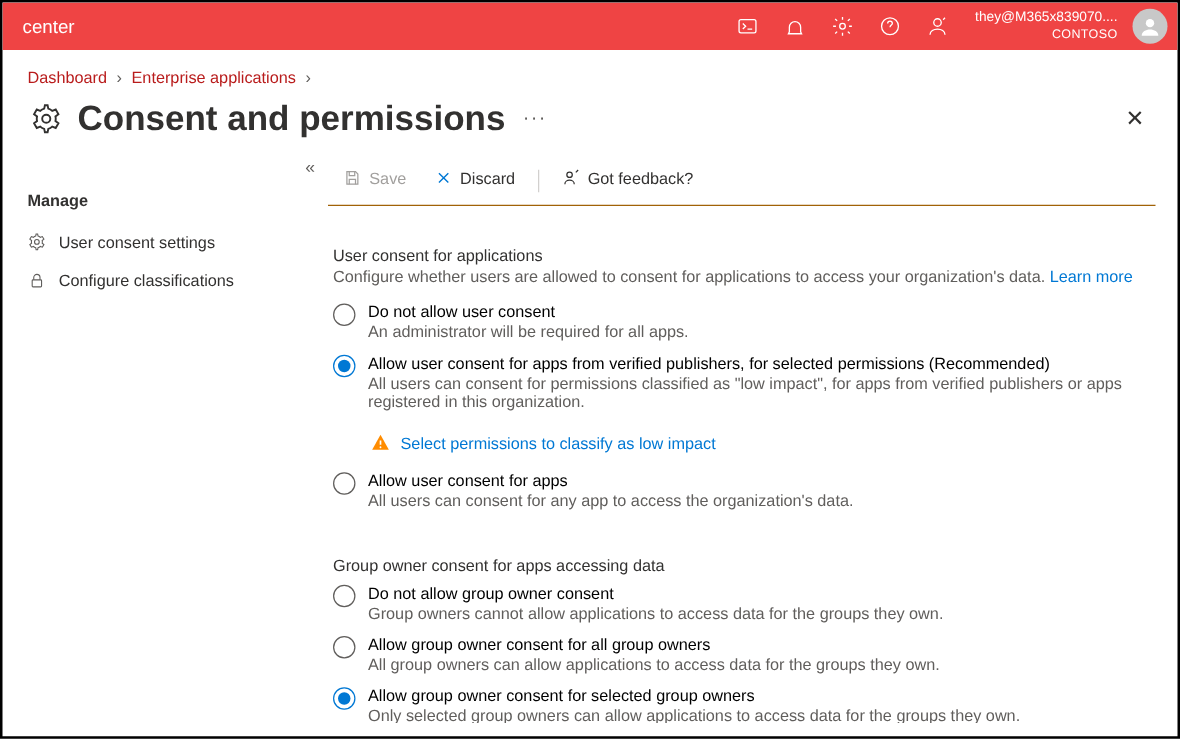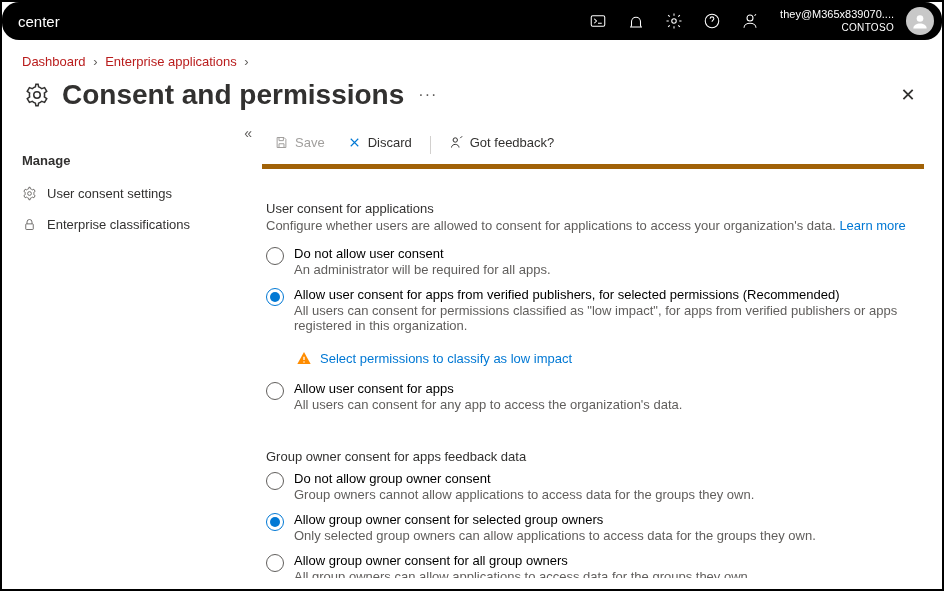--- a/index.html
+++ b/index.html
@@ -9,26 +9,25 @@
     color: #323130;
     background: #fff;
     width: 944px;
     height: 591px;
     overflow: hidden;
     border: 2px solid #000;
   }
   
   .topbar {
     height: 38px;
-    background: #000000;
+    background: #ef4444;
     color: #fff;
     display: flex;
     align-items: center;
     padding: 0 8px;
-    border-radius: 17px;
   }
   .topbar-left {
     font-size: 15px;
     padding: 0 8px;
     font-weight: 400;
   }
   .topbar-spacer { flex: 1; }
   .topbar-icons { display: flex; align-items: center; gap: 2px; }
   .topbar-icon {
     width: 36px;
@@ -142,21 +141,21 @@
   .content::-webkit-scrollbar { width: 14px; }
   .content::-webkit-scrollbar-thumb { background: #c1c1c1; }
 
   
   .toolbar {
     display: flex;
     align-items: flex-end;
     gap: 6px;
     padding: 6px 0 10px 4px;
     font-size: 13px;
-    border-bottom: 5px solid #a16207;
+    border-bottom: 1px solid #a16207;
     margin-bottom: 12px;
   }
   .toolbar .btn {
     display: flex;
     align-items: center;
     gap: 6px;
     padding: 4px 8px;
     cursor: pointer;
   }
   .toolbar .btn.disabled { color: #a19f9d; cursor: default; }
@@ -280,21 +279,21 @@
           <circle cx="12" cy="12" r="3"></circle>
           <path d="M19 12a7 7 0 00-.2-1.7l2.2-1.7-2-3.4-2.6 1a7 7 0 00-2.9-1.7L13 2h-2l-.5 2.5a7 7 0 00-2.9 1.7l-2.6-1-2 3.4 2.2 1.7A7 7 0 005 12c0 .6.1 1.1.2 1.7l-2.2 1.7 2 3.4 2.6-1a7 7 0 002.9 1.7L11 22h2l.5-2.5a7 7 0 002.9-1.7l2.6 1 2-3.4-2.2-1.7c.1-.6.2-1.1.2-1.7z"></path>
         </svg>
       <span>User consent settings</span>
     </div>
     <div class="side-item">
       <svg viewBox="0 0 24 24">
           <rect x="6" y="11" width="12" height="9" rx="1"></rect>
           <path d="M8 11V8a4 4 0 118 0v3"></path>
         </svg>
-      <span>Enterprise classifications</span>
+      <span>Configure classifications</span>
     </div>
   </div>
 
   <div class="content">
 
     <div class="toolbar">
       <div class="btn disabled">
         <svg viewBox="0 0 24 24" fill="none" stroke="#a19f9d" stroke-width="1.6">
             <path d="M5 4h11l3 3v13H5z"></path>
             <path d="M8 4v5h7V4M8 20v-6h8v6"></path>
@@ -353,41 +352,41 @@
       <div class="radio-row" style="margin-top:10px;">
         <div class="radio"></div>
         <div class="radio-text">
           <div class="radio-label">Allow user consent for apps</div>
           <div class="radio-sub">All users can consent for any app to access the organization's data.</div>
         </div>
       </div>
     </div>
 
     <div class="section">
-      <div class="section-title">Group owner consent for apps feedback data</div>
+      <div class="section-title">Group owner consent for apps accessing data</div>
 
       <div class="radio-row">
         <div class="radio"></div>
         <div class="radio-text">
           <div class="radio-label">Do not allow group owner consent</div>
           <div class="radio-sub">Group owners cannot allow applications to access data for the groups they own.</div>
         </div>
       </div>
 
       <div class="radio-row">
+        <div class="radio"></div>
+        <div class="radio-text">
+          <div class="radio-label">Allow group owner consent for all group owners</div>
+          <div class="radio-sub">All group owners can allow applications to access data for the groups they own.</div>
+        </div>
+      </div>
+
+      <div class="radio-row">
         <div class="radio checked"></div>
         <div class="radio-text">
           <div class="radio-label">Allow group owner consent for selected group owners</div>
           <div class="radio-sub">Only selected group owners can allow applications to access data for the groups they own.</div>
         </div>
       </div>
-
-      <div class="radio-row">
-        <div class="radio"></div>
-        <div class="radio-text">
-          <div class="radio-label">Allow group owner consent for all group owners</div>
-          <div class="radio-sub">All group owners can allow applications to access data for the groups they own.</div>
-        </div>
-      </div>
     </div>
 
   </div>
 </div>
 
 </body></html>

